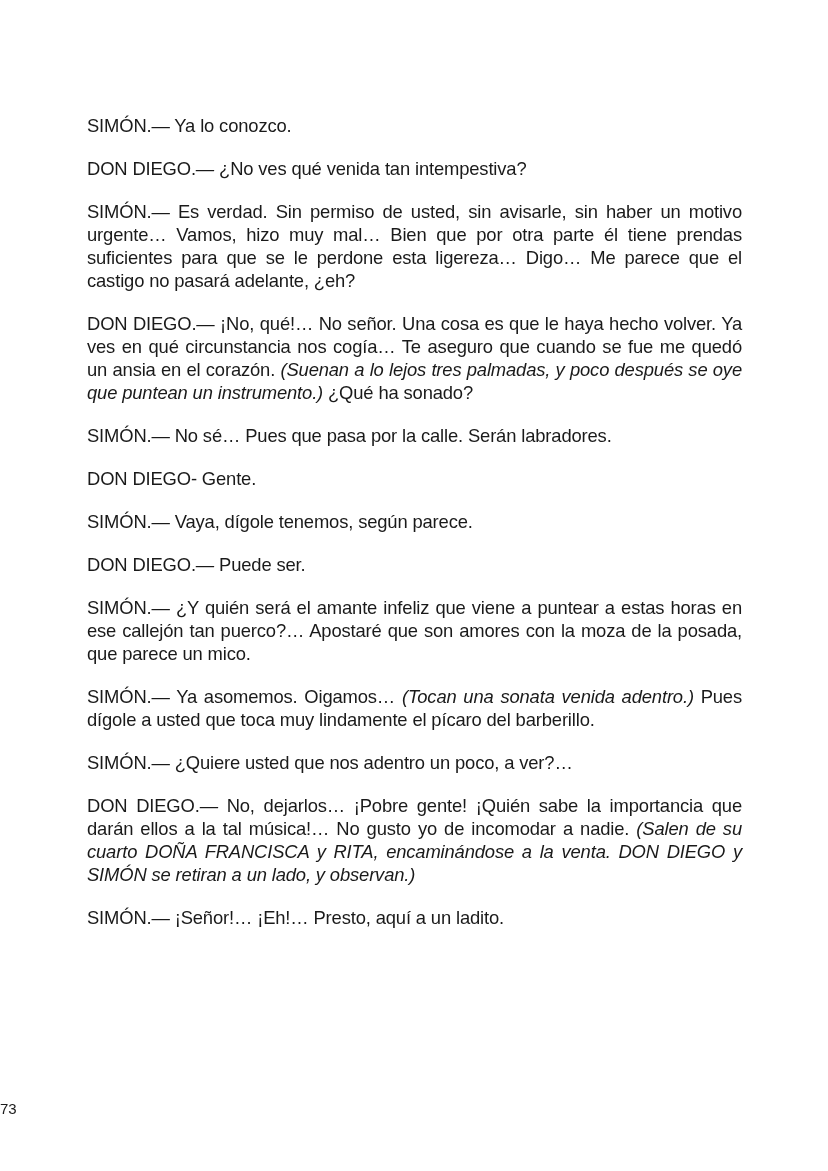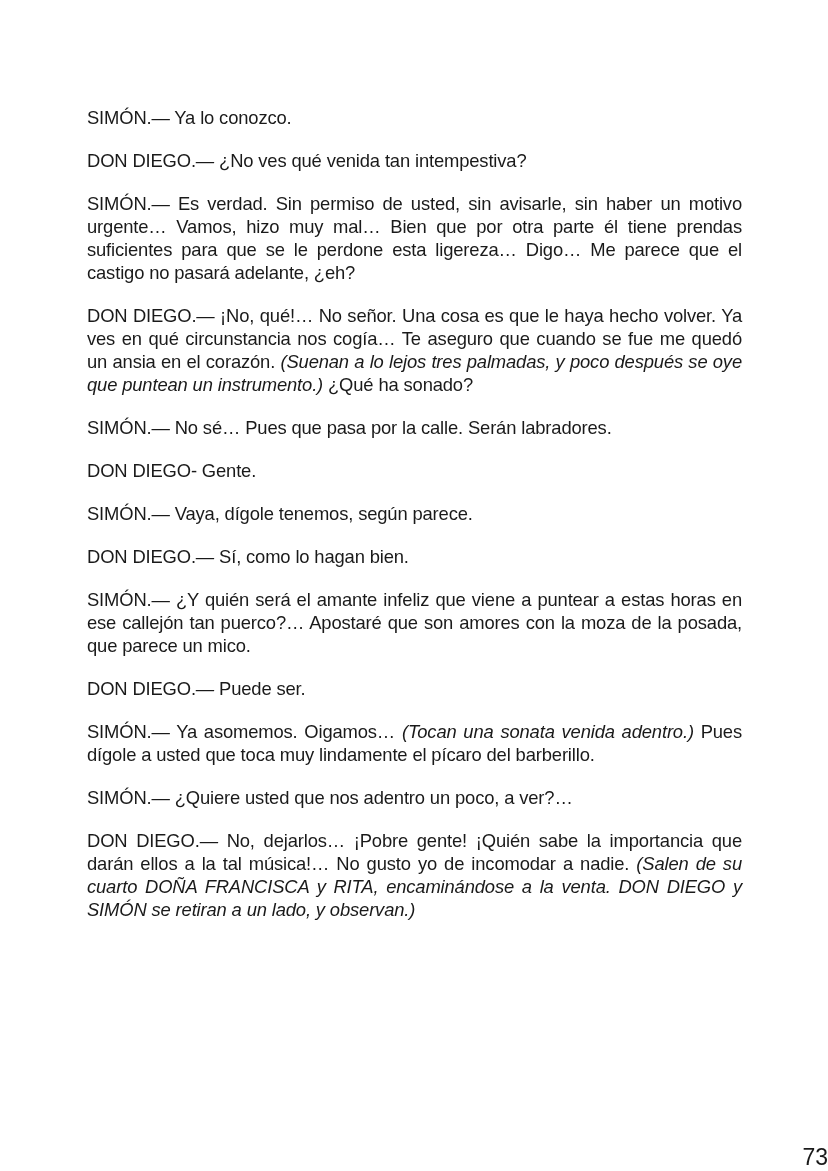--- a/index.html
+++ b/index.html
@@ -6,26 +6,26 @@
     body { width: 828px; height: 1171px; position: relative; overflow: hidden; }
     .page {
       position: absolute; left: 0; top: 0; width: 828px; height: 1171px; background: #ffffff;
     }
     .content {
       position: absolute; left: 87px; top: 106px; width: 655px;
       font-family: "Liberation Sans", sans-serif;
       font-size: 18.4px; line-height: 23px; color: #1a1a1a;
       letter-spacing: -0.15px;
     }
-    .para { margin: 0 0 20px 0; text-align: justify; }
+    .para { margin: 8px 0 20px 0; text-align: justify; }
     .speaker { font-style: normal; }
     .stage { font-style: italic; }
     .page-number {
-      position: absolute; left: 0; width: 828px; top: 1144px; text-align: right;
-      font-family: "Liberation Sans", sans-serif; font-size: 23px; color: #1a1a1a;
+      position: absolute; left: 0; width: 828px; top: 1100px; text-align: left;
+      font-family: "Liberation Sans", sans-serif; font-size: 15px; color: #1a1a1a;
     }
   </style>
 </head>
 <body>
 
 <div class="page">
   <div class="content">
 
     <p class="para"><span class="speaker">SIMÓN.—</span><span> Ya lo conozco.</span></p>
 
@@ -34,30 +34,30 @@
     <p class="para"><span class="speaker">SIMÓN.—</span><span> Es verdad. Sin permiso de usted, sin avisarle, sin haber un motivo urgente… Vamos, hizo muy mal… Bien que por otra parte él tiene prendas suficientes para que se le perdone esta ligereza… Digo… Me parece que el castigo no pasará adelante, ¿eh?</span></p>
 
     <p class="para"><span class="speaker">DON DIEGO.—</span><span> ¡No, qué!… No señor. Una cosa es que le haya hecho volver. Ya ves en qué circunstancia nos cogía… Te aseguro que cuando se fue me quedó un ansia en el corazón. </span><span class="stage">(Suenan a lo lejos tres palmadas, y poco después se oye que puntean un instrumento.)</span><span> ¿Qué ha sonado?</span></p>
 
     <p class="para"><span class="speaker">SIMÓN.—</span><span> No sé… Pues que pasa por la calle. Serán labradores.</span></p>
 
     <p class="para"><span class="speaker">DON DIEGO-</span><span> Gente.</span></p>
 
     <p class="para"><span class="speaker">SIMÓN.—</span><span> Vaya, dígole tenemos, según parece.</span></p>
 
-    <p class="para"><span class="speaker">DON DIEGO.—</span><span> Sí, como lo hagan bien.</span></p>
+
+    <p class="para"><span class="speaker">DON DIEGO.—</span><span> Puede ser.</span></p>
 
     <p class="para"><span class="speaker">SIMÓN.—</span><span> ¿Y quién será el amante infeliz que viene a puntear a estas horas en ese callejón tan puerco?… Apostaré que son amores con la moza de la posada, que parece un mico.</span></p>
-
-    <p class="para"><span class="speaker">DON DIEGO.—</span><span> Puede ser.</span></p>
 
     <p class="para"><span class="speaker">SIMÓN.—</span><span> Ya asomemos. Oigamos… </span><span class="stage">(Tocan una sonata venida adentro.)</span><span> Pues dígole a usted que toca muy lindamente el pícaro del barberillo.</span></p>
 
 
     <p class="para"><span class="speaker">SIMÓN.—</span><span> ¿Quiere usted que nos adentro un poco, a ver?…</span></p>
 
     <p class="para"><span class="speaker">DON DIEGO.—</span><span> No, dejarlos… ¡Pobre gente! ¡Quién sabe la importancia que darán ellos a la tal música!… No gusto yo de incomodar a nadie. </span><span class="stage">(Salen de su cuarto DOÑA FRANCISCA y RITA, encaminándose a la venta. DON DIEGO y SIMÓN se retiran a un lado, y observan.)</span></p>
 
+    <p class="para"><span class="speaker">SIMÓN.—</span><span> ¡Señor!… ¡Eh!… Presto, aquí a un ladito.</span></p>
 
   </div>
 
   <div class="page-number">73</div>
 </div>
 
 </body></html>

